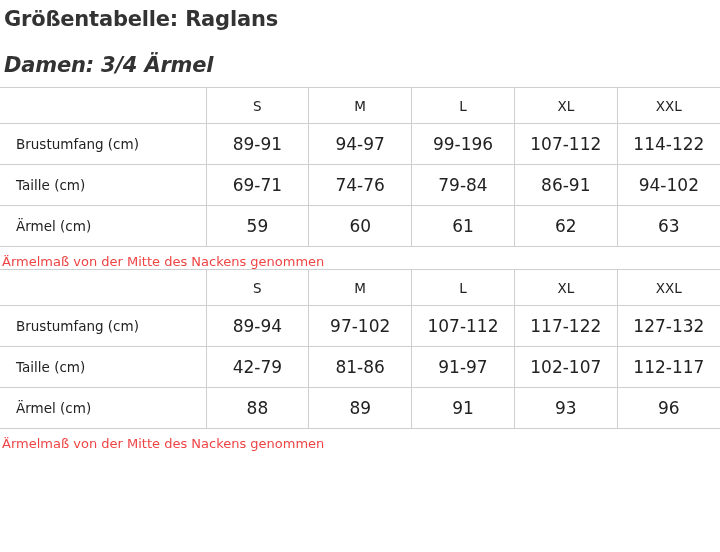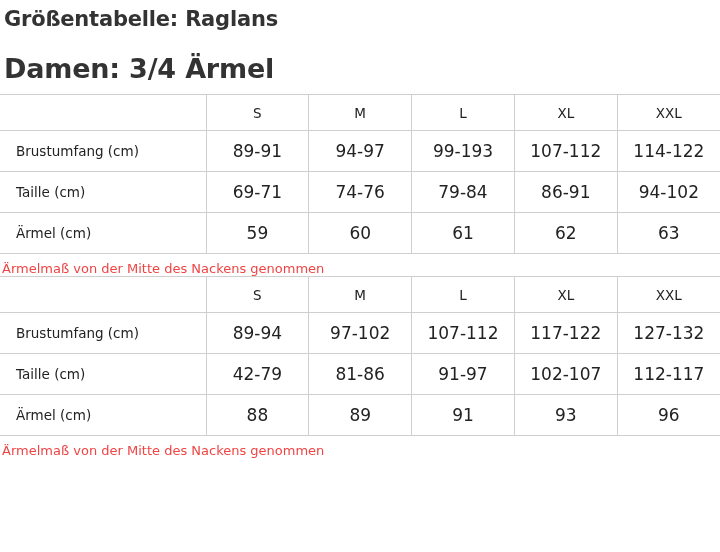--- a/index.html
+++ b/index.html
@@ -20,25 +20,26 @@
     padding: 0;
   }
   .main-title {
     font-size: 21px;
     font-weight: bold;
     color: #333333;
     margin: 7px 0 0 4px;
     letter-spacing: -0.2px;
   }
   .section-title {
-    font-size: 27px;
+    font-size: 21px;
     font-weight: bold;
     color: #333333;
     margin: 22px 0 10px 4px;
     letter-spacing: -0.2px;
+    font-style: italic;
   }
   table.size-table {
     width: 720px;
     border-collapse: collapse;
     table-layout: fixed;
     font-size: 13px;
   }
   table.size-table td, table.size-table th {
     border: 1px solid #cfcfcf;
     height: 41px;
@@ -95,21 +96,21 @@
         <td>L</td>
         <td>XL</td>
         <td>XXL</td>
       </tr>
     </thead>
     <tbody>
       <tr>
         <td class="row-head">Brustumfang (cm)</td>
         <td class="val">89-91</td>
         <td class="val">94-97</td>
-        <td class="val">99-193</td>
+        <td class="val">99-196</td>
         <td class="val">107-112</td>
         <td class="val">114-122</td>
       </tr>
       <tr>
         <td class="row-head">Taille (cm)</td>
         <td class="val">69-71</td>
         <td class="val">74-76</td>
         <td class="val">79-84</td>
         <td class="val">86-91</td>
         <td class="val">94-102</td>

